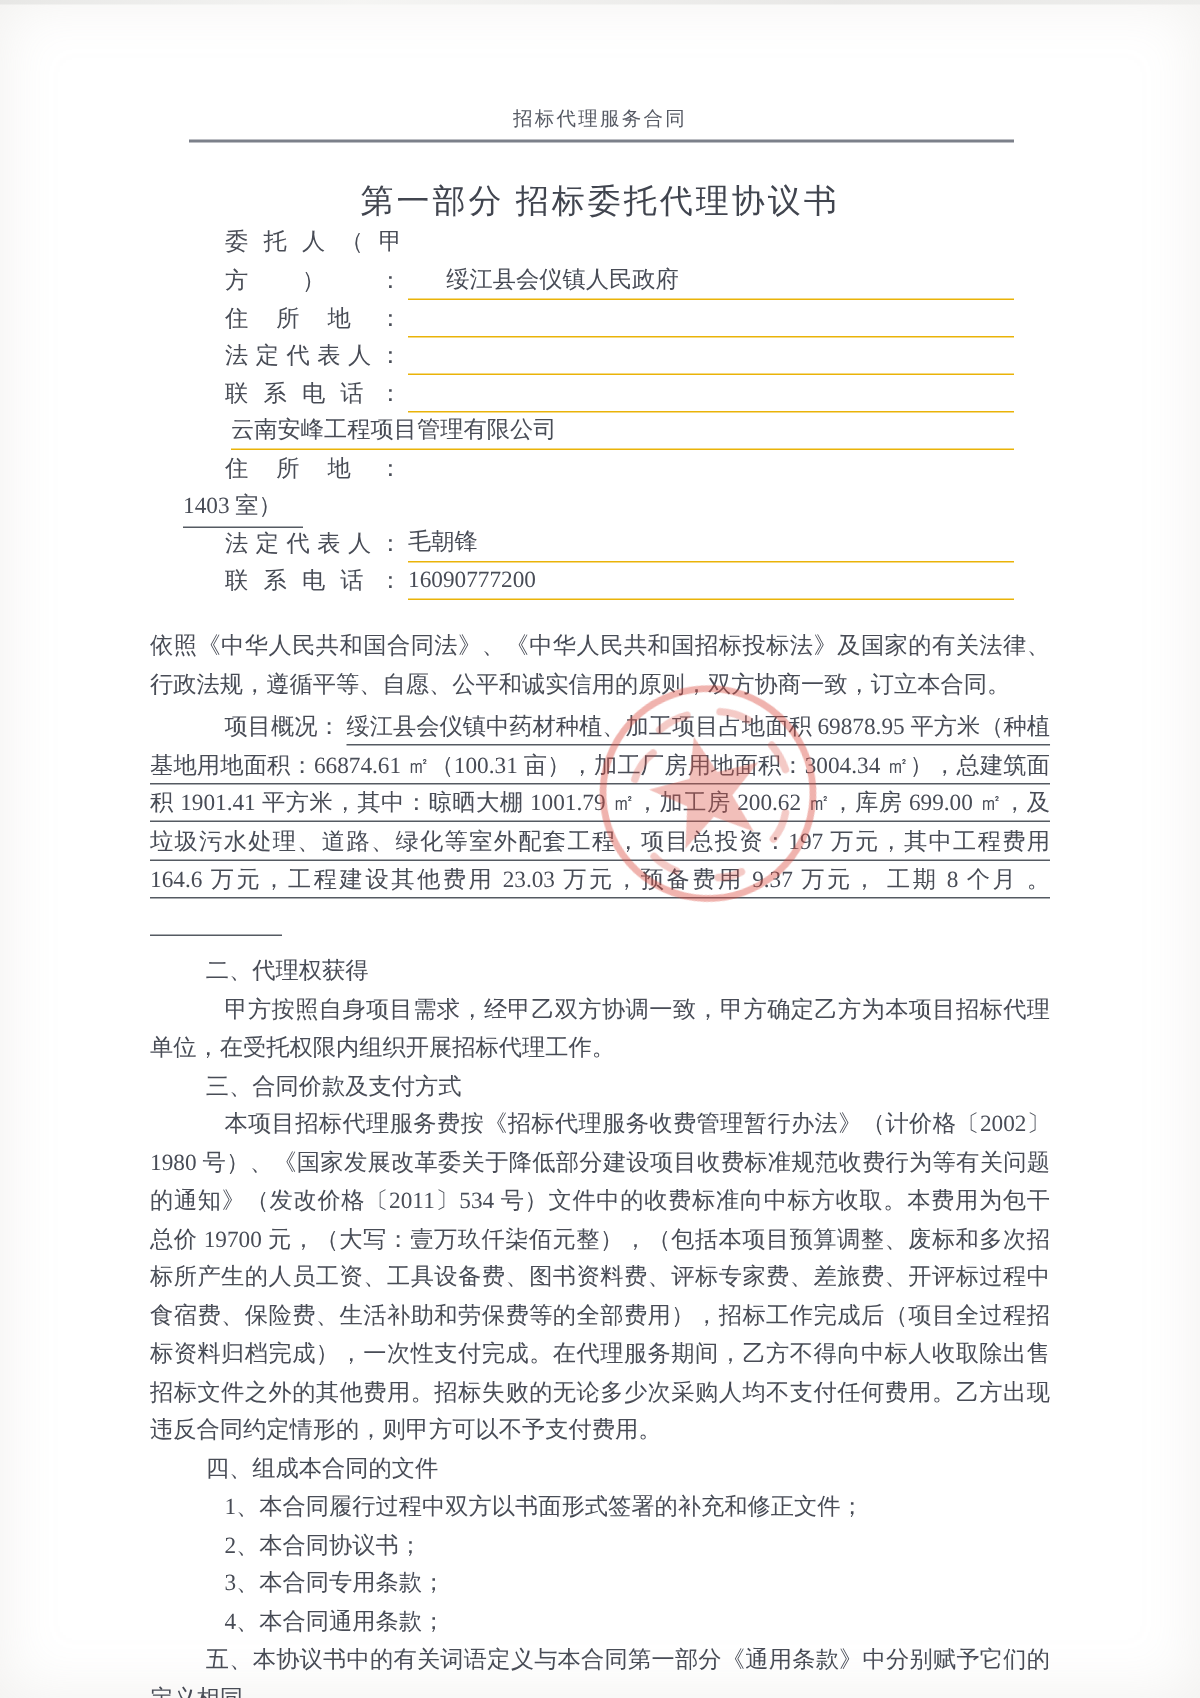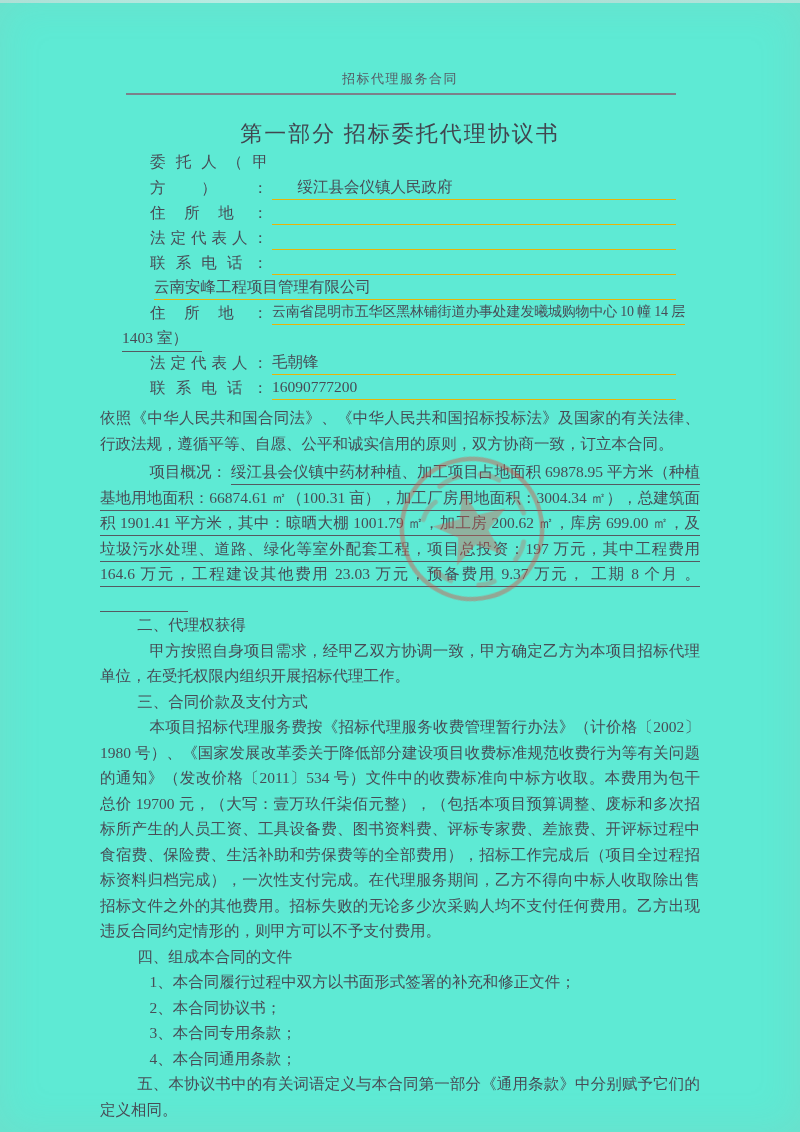--- a/index.html
+++ b/index.html
@@ -1,18 +1,18 @@
 <!DOCTYPE html>
 <html><head>
 <meta charset="utf-8">
 <style>
   html,body { margin:0; padding:0; background:#e9e9e7; }
   .page {
     position:relative; width:800px; height:1132px; margin:0 auto;
-    background:#5eead4; overflow:hidden;
+    background:#ffffff; overflow:hidden;
     font-family:"Liberation Serif","DejaVu Serif",serif;
     color:#484c56;
     box-shadow: inset 0 0 40px rgba(175,170,162,0.18);
   }
   .edge-strip { position:absolute; top:0; left:0; right:0; height:3px;
     background:linear-gradient(90deg,#dddddb 0%,#f2f2f0 30%,#dddcda 70%,#e6e6e4 100%);
     opacity:.6; }
 
   .running-header { padding-top:70px; text-align:center; }
   .running-header-text { font-size:13px; letter-spacing:1.5px; color:#565a64; }
@@ -30,24 +30,24 @@
   .fvalue { flex:1; margin-left:4px; border-bottom:1px solid #eab308;
     white-space:nowrap; overflow:visible; }
   .fvalue.pad .fvtext { padding-left:10px; }
   .fvalue.small { font-size:14px; letter-spacing:-0.2px; }
   .field-wrap-line { height:25px; margin-left:-28px; }
   .wrap-underline { display:inline-block; border-bottom:1px solid #555a62;
     padding-right:14px;text-align:center; }
 
   
   .para { margin:0; text-align:justify; }
-  .para.first { margin-top:5px; }
+  .para.first { margin-top:18px; }
   .indent-h { text-indent:2.4em; }
   .indent-b { text-indent:3.2em; }
-  .sec { }
+  .sec { margin-top:10px; }
   .gap-top { margin-top:3px; }
   .u { text-decoration:underline; text-underline-offset:7px; text-decoration-thickness:1px;
     text-decoration-color:#555a62; }
   .trail-line { display:inline-block; width:88px; height:1px; background:#555a62;
     position:relative; top:7px; }
 
   
   .seal { position:absolute; left:393px; top:450px; width:158px; height:158px;
     pointer-events:none; opacity:.85; filter:blur(0.4px); transform:rotate(-14deg); }
 </style>
@@ -81,21 +81,20 @@
       </div>
       <div class="field-row">
         <span class="flabel">联系电话：</span>
         <span class="fvalue"><span class="fvtext"></span></span>
       </div>
       <div class="field-row">
         <span class="fvalue"><span class="fvtext">云南安峰工程项目管理有限公司</span></span>
       </div>
       <div class="field-row">
         <span class="flabel">住所地：</span>
-        <span class="fvalue small"><span class="fvtext">云南省昆明市五华区黑林铺街道办事处建发曦城购物中心 10 幢 14 层</span></span>
       </div>
       <div class="field-wrap-line">
         <span class="wrap-underline">1403 室）</span>
       </div>
       <div class="field-row">
         <span class="flabel">法定代表人：</span>
         <span class="fvalue"><span class="fvtext">毛朝锋</span></span>
       </div>
       <div class="field-row">
         <span class="flabel">联系电话：</span>

